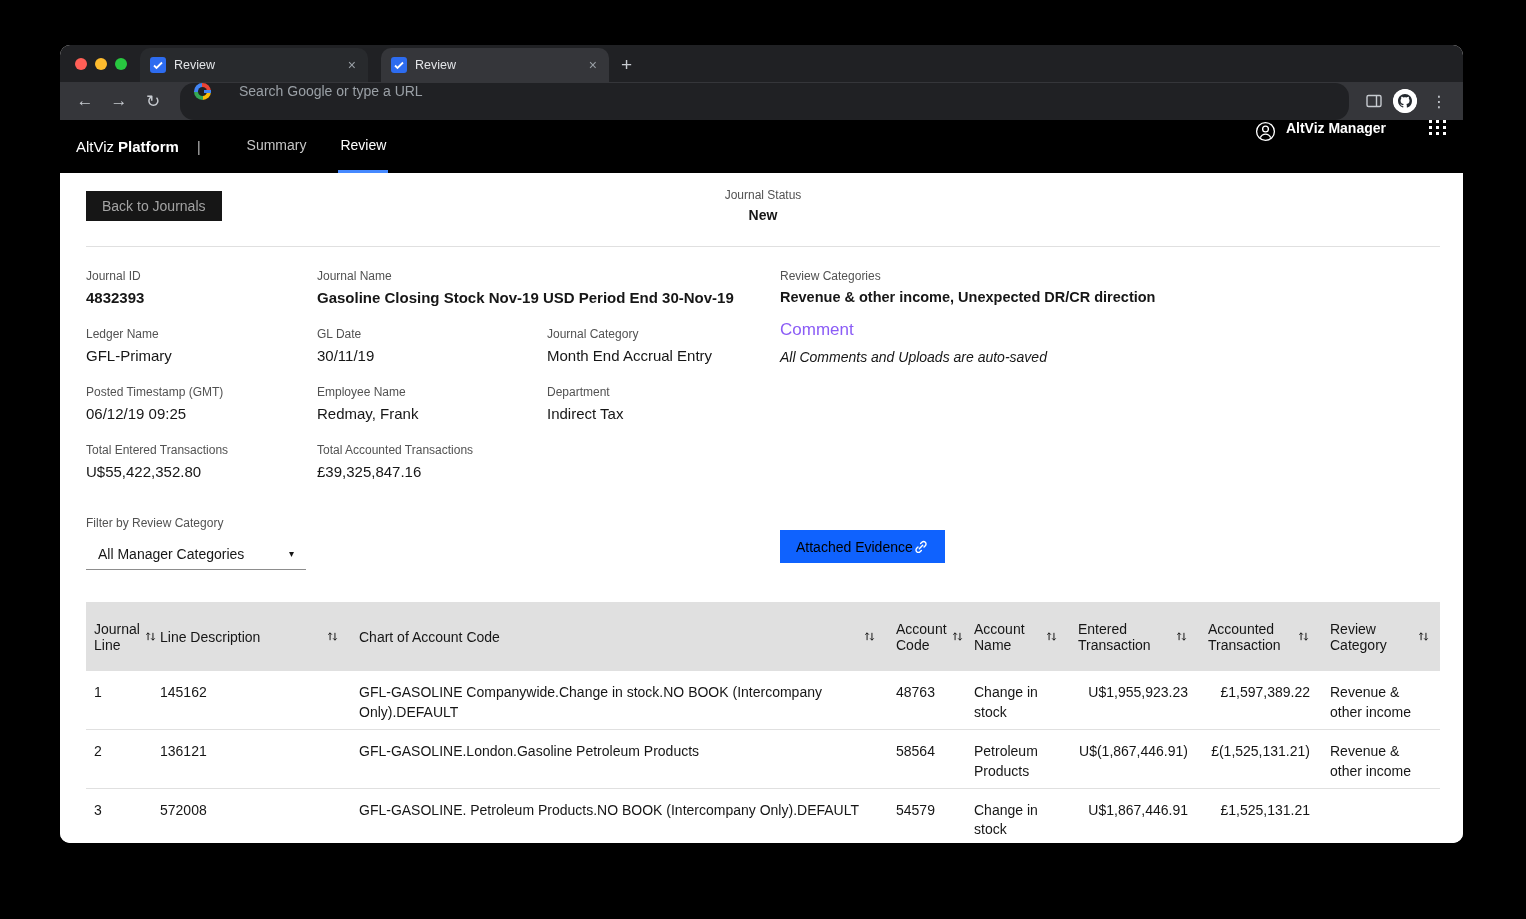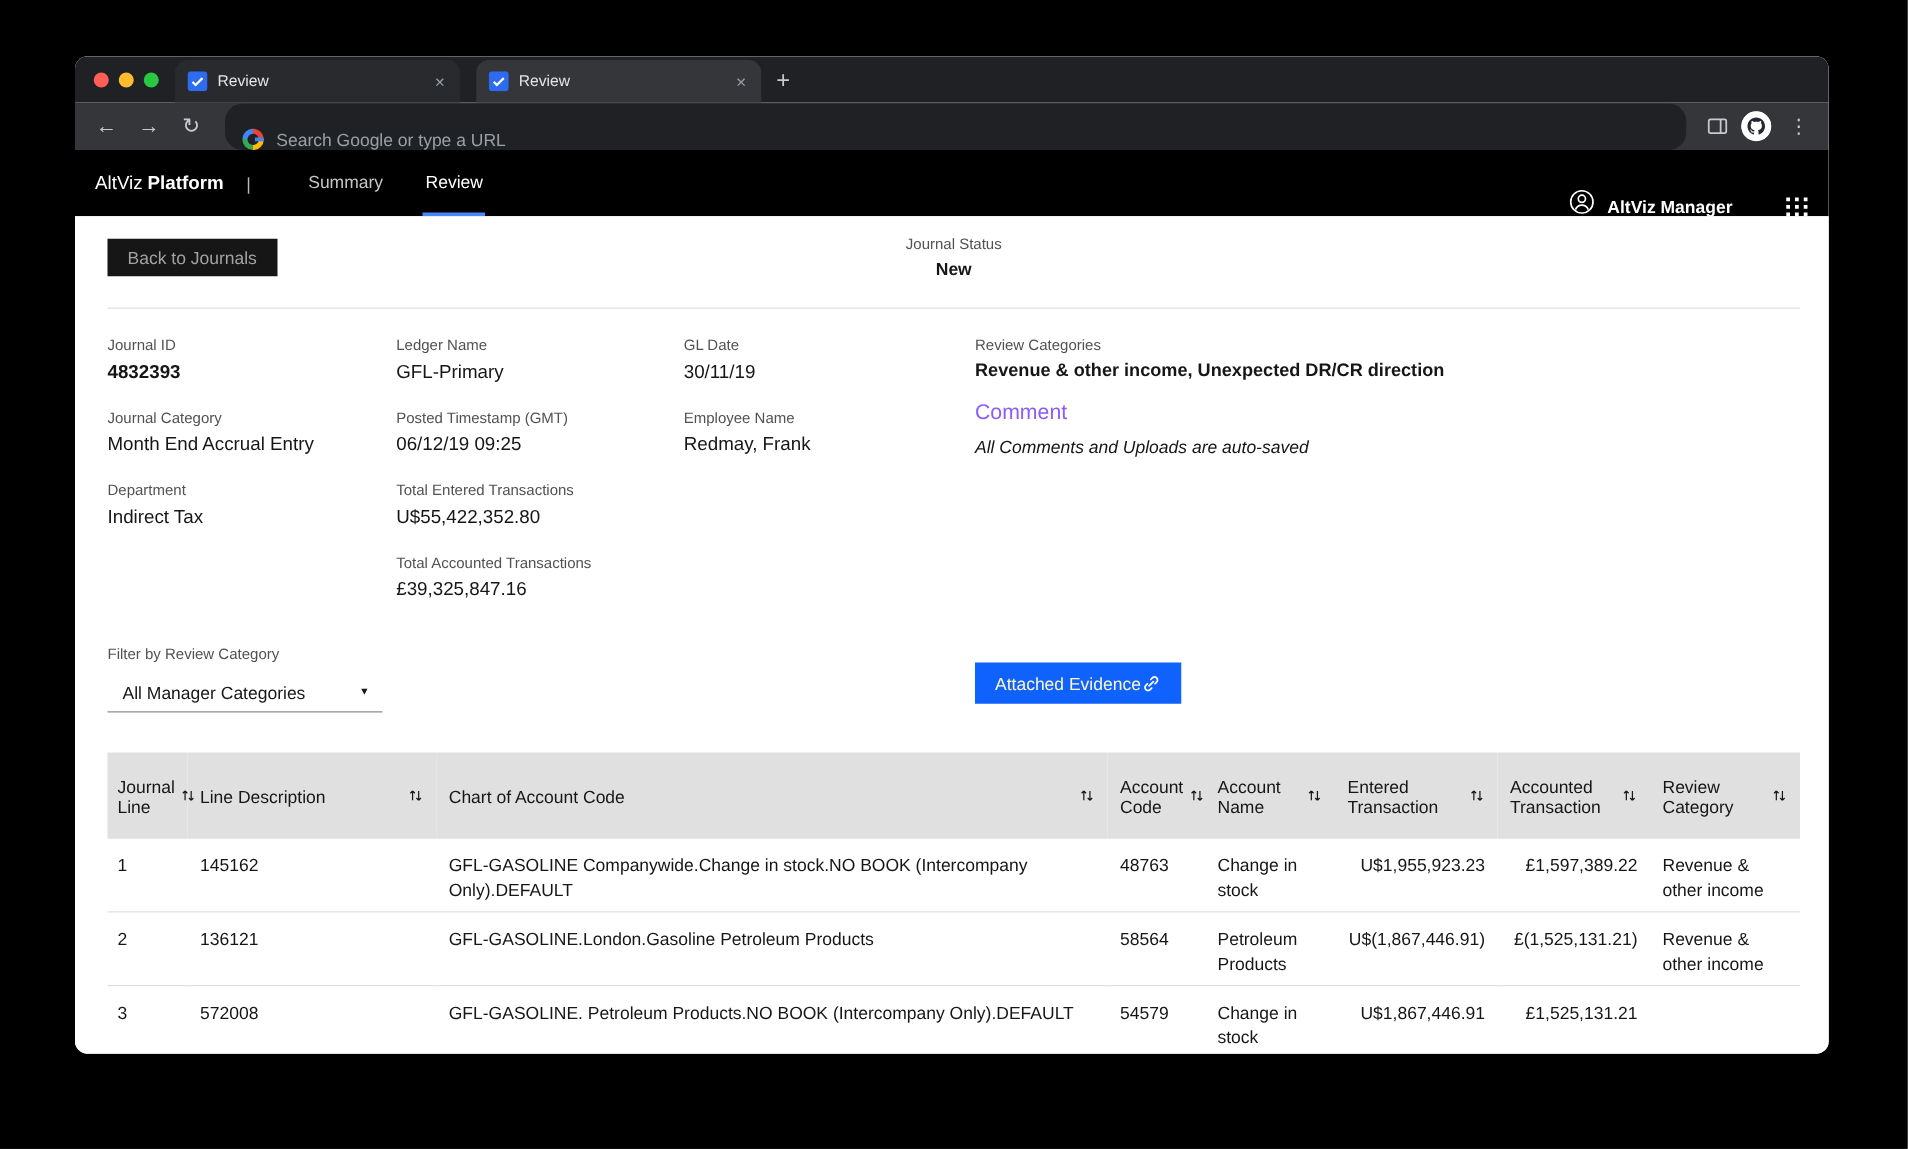--- a/index.html
+++ b/index.html
@@ -27,21 +27,21 @@
   .tab-title { flex:1; white-space:nowrap; overflow:hidden; text-overflow:ellipsis; }
   .tab-close { color:#9aa0a6; font-size:14px; padding:0 2px; }
   .newtab { color:#c7cbd0; font-size:19px; padding:0 14px 6px 12px; }
 
   
   .navbar { height:38px; background:#35363a; flex:0 0 auto; display:flex; align-items:center;
     padding:0 12px 0 10px; gap:4px; }
   .nav-btn { color:#c7cbd0; font-size:17px; width:30px; height:30px; display:flex;
     align-items:center; justify-content:center; border-radius:50%; }
   .urlbar { flex:1; height:37px; background:#202124; border-radius:14px; display:flex;
-    align-items:flex-end; padding:0 14px; gap:10px; margin:0 8px; }
+    align-items:flex-start; padding:0 14px; gap:28px; margin:0 8px; }
   .g-icon { width:17px; height:17px; border-radius:50%; flex:0 0 auto; position:relative;
     background:conic-gradient(#ea4335 0 25%, #fbbc05 25% 50%, #34a853 50% 75%, #4285f4 75% 100%); }
   .g-icon::after { content:""; position:absolute; inset:4px; background:#202124; border-radius:50%; }
   .g-icon::before { content:""; position:absolute; right:0; top:7px; width:7px; height:3px;
     background:#4285f4; z-index:1; }
   .url-input { flex:1; background:transparent; border:none; outline:none; color:#bdc1c6; font-size:14px; }
   .url-input::placeholder { color:#9aa0a6; }
   .nav-right { display:flex; align-items:center; gap:10px; padding-left:4px; }
   .avatar { width:24px; height:24px; border-radius:50%; overflow:hidden; background:#fff; }
   .kebab { color:#c7cbd0; font-size:16px; padding:0 4px; }
@@ -49,21 +49,21 @@
   
   .appheader { height:53px; background:#000; flex:0 0 auto; display:flex; align-items:stretch;
     color:#fff; padding:0 16px; }
   .brand { display:flex; align-items:center; font-size:15px; gap:4px; padding-right:18px; }
   .brand b { font-weight:bold; }
   .hdr-sep { display:flex; align-items:center; color:#bbb; font-size:14px; padding:0 14px 0 0; }
   .hdr-nav { display:flex; align-items:stretch; }
   .hdr-nav-item { display:flex; align-items:center; font-size:14px; color:#c6c6c6;
     margin-left:30px; border-bottom:3px solid transparent; padding:0 2px; }
   .hdr-nav-item.active { color:#fff; border-bottom-color:#4589ff; font-weight:normal; }
-  .hdr-right { margin-left:auto; display:flex; align-items:flex-end; gap:9px; }
+  .hdr-right { margin-left:auto; display:flex; align-items:flex-start; gap:9px; }
   .user-name { font-size:14px; font-weight:bold; }
   .switcher { display:grid; grid-template-columns:repeat(3,4px); grid-gap:3px; margin-left:34px; }
   .switcher i { width:3px; height:3px; background:#fff; display:block; }
 
   
   .content { flex:1; background:#fff; color:#161616; padding:0 23px 0 26px; overflow:hidden; position:relative; }
 
   .topbar { position:relative; height:74px; border-bottom:1px solid #e0e0e0; }
   .back-btn { position:absolute; left:0; top:18px; background:#161616; color:#a3a3a3; border:none;
     font-size:14px; padding:7px 16px; font-family:inherit; cursor:pointer; }
@@ -86,21 +86,21 @@
   .comment-box::placeholder { color:#a0a0a0; }
   .autosave { font-size:14px; font-style:italic; margin-top:9px; color:#161616; }
 
   .filterrow { position:relative; margin-top:36px; height:64px; }
   .filter-label { font-size:12px; color:#525252; }
   .dropdown { margin-top:8px; width:220px; height:32px; border-bottom:1px solid #8d8d8d;
     display:flex; align-items:center; justify-content:space-between; padding:0 12px;
     font-size:14px; color:#161616; cursor:pointer; }
   .dd-caret { font-size:10px; color:#161616; }
   .evidence-btn { position:absolute; left:694px; top:14px; height:33px; background:#0f62fe;
-    color:#fef9c3; border:none; font-family:inherit; font-size:14px; padding:13px 16px;
+    color:#000000; border:none; font-family:inherit; font-size:14px; padding:13px 16px;
     display:inline-flex; align-items:center; gap:0; cursor:pointer; }
 
   table { width:100%; border-collapse:collapse; table-layout:fixed; margin-top:22px; font-size:14px; }
   thead th { background:#e0e0e0; height:69px; padding:0 10px; text-align:left;
     font-weight:normal; color:#161616; vertical-align:middle; }
   thead th:first-child { padding-left:8px; }
   .th-inner { display:flex; align-items:center; justify-content:space-between; gap:4px; }
   .sort-svg { flex:0 0 auto; }
   tbody tr { height:57px; border-bottom:1px solid #e0e0e0; }
   tbody td { padding:12px 10px 6px; vertical-align:top; line-height:1.42; }
@@ -200,20 +200,24 @@
         <div class="status-value">New</div>
       </div>
     </div>
 
     <div class="details">
       <div class="details-left">
 
         <div class="field">
           <div class="field-label">Journal ID</div>
           <div class="field-value emph">4832393</div>
+        </div>
+        <div class="field span2">
+          <div class="field-label">Journal Name</div>
+          <div class="field-value emph">Gasoline Closing Stock Nov-19 USD Period End 30-Nov-19</div>
         </div>
 
         <div class="field">
           <div class="field-label">Ledger Name</div>
           <div class="field-value">GFL-Primary</div>
         </div>
         <div class="field">
           <div class="field-label">GL Date</div>
           <div class="field-value">30/11/19</div>
         </div>

